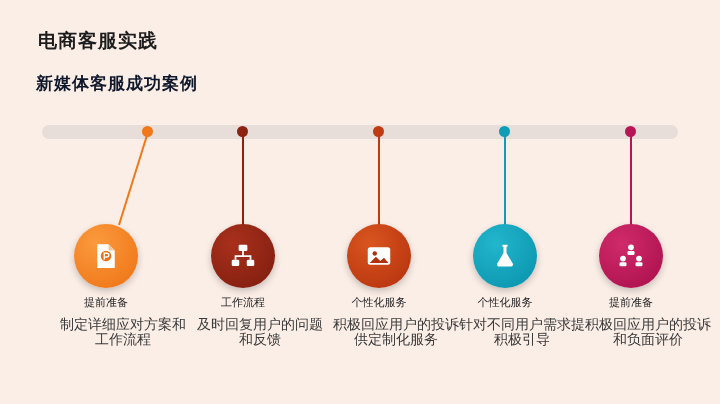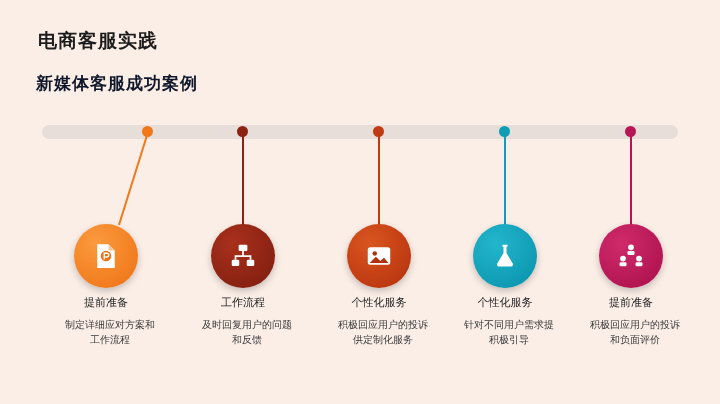--- a/index.html
+++ b/index.html
@@ -96,22 +96,22 @@
     width: 150px;
     left: 0;
     font-size: 11px;
     font-weight: normal;
     color: #1d1d1d;
     text-align: center;
   }
   .item-desc {
     position: absolute;
     width: 150px;
-    left: 4px;
-    font-size: 10px;
+    left: 17px;
+    font-size: 14px;
     line-height: 15px;
     color: #3a3a3a;
     text-align: center;
   }
 </style>
 </head>
 <body>
 
 <div class="slide">
 

